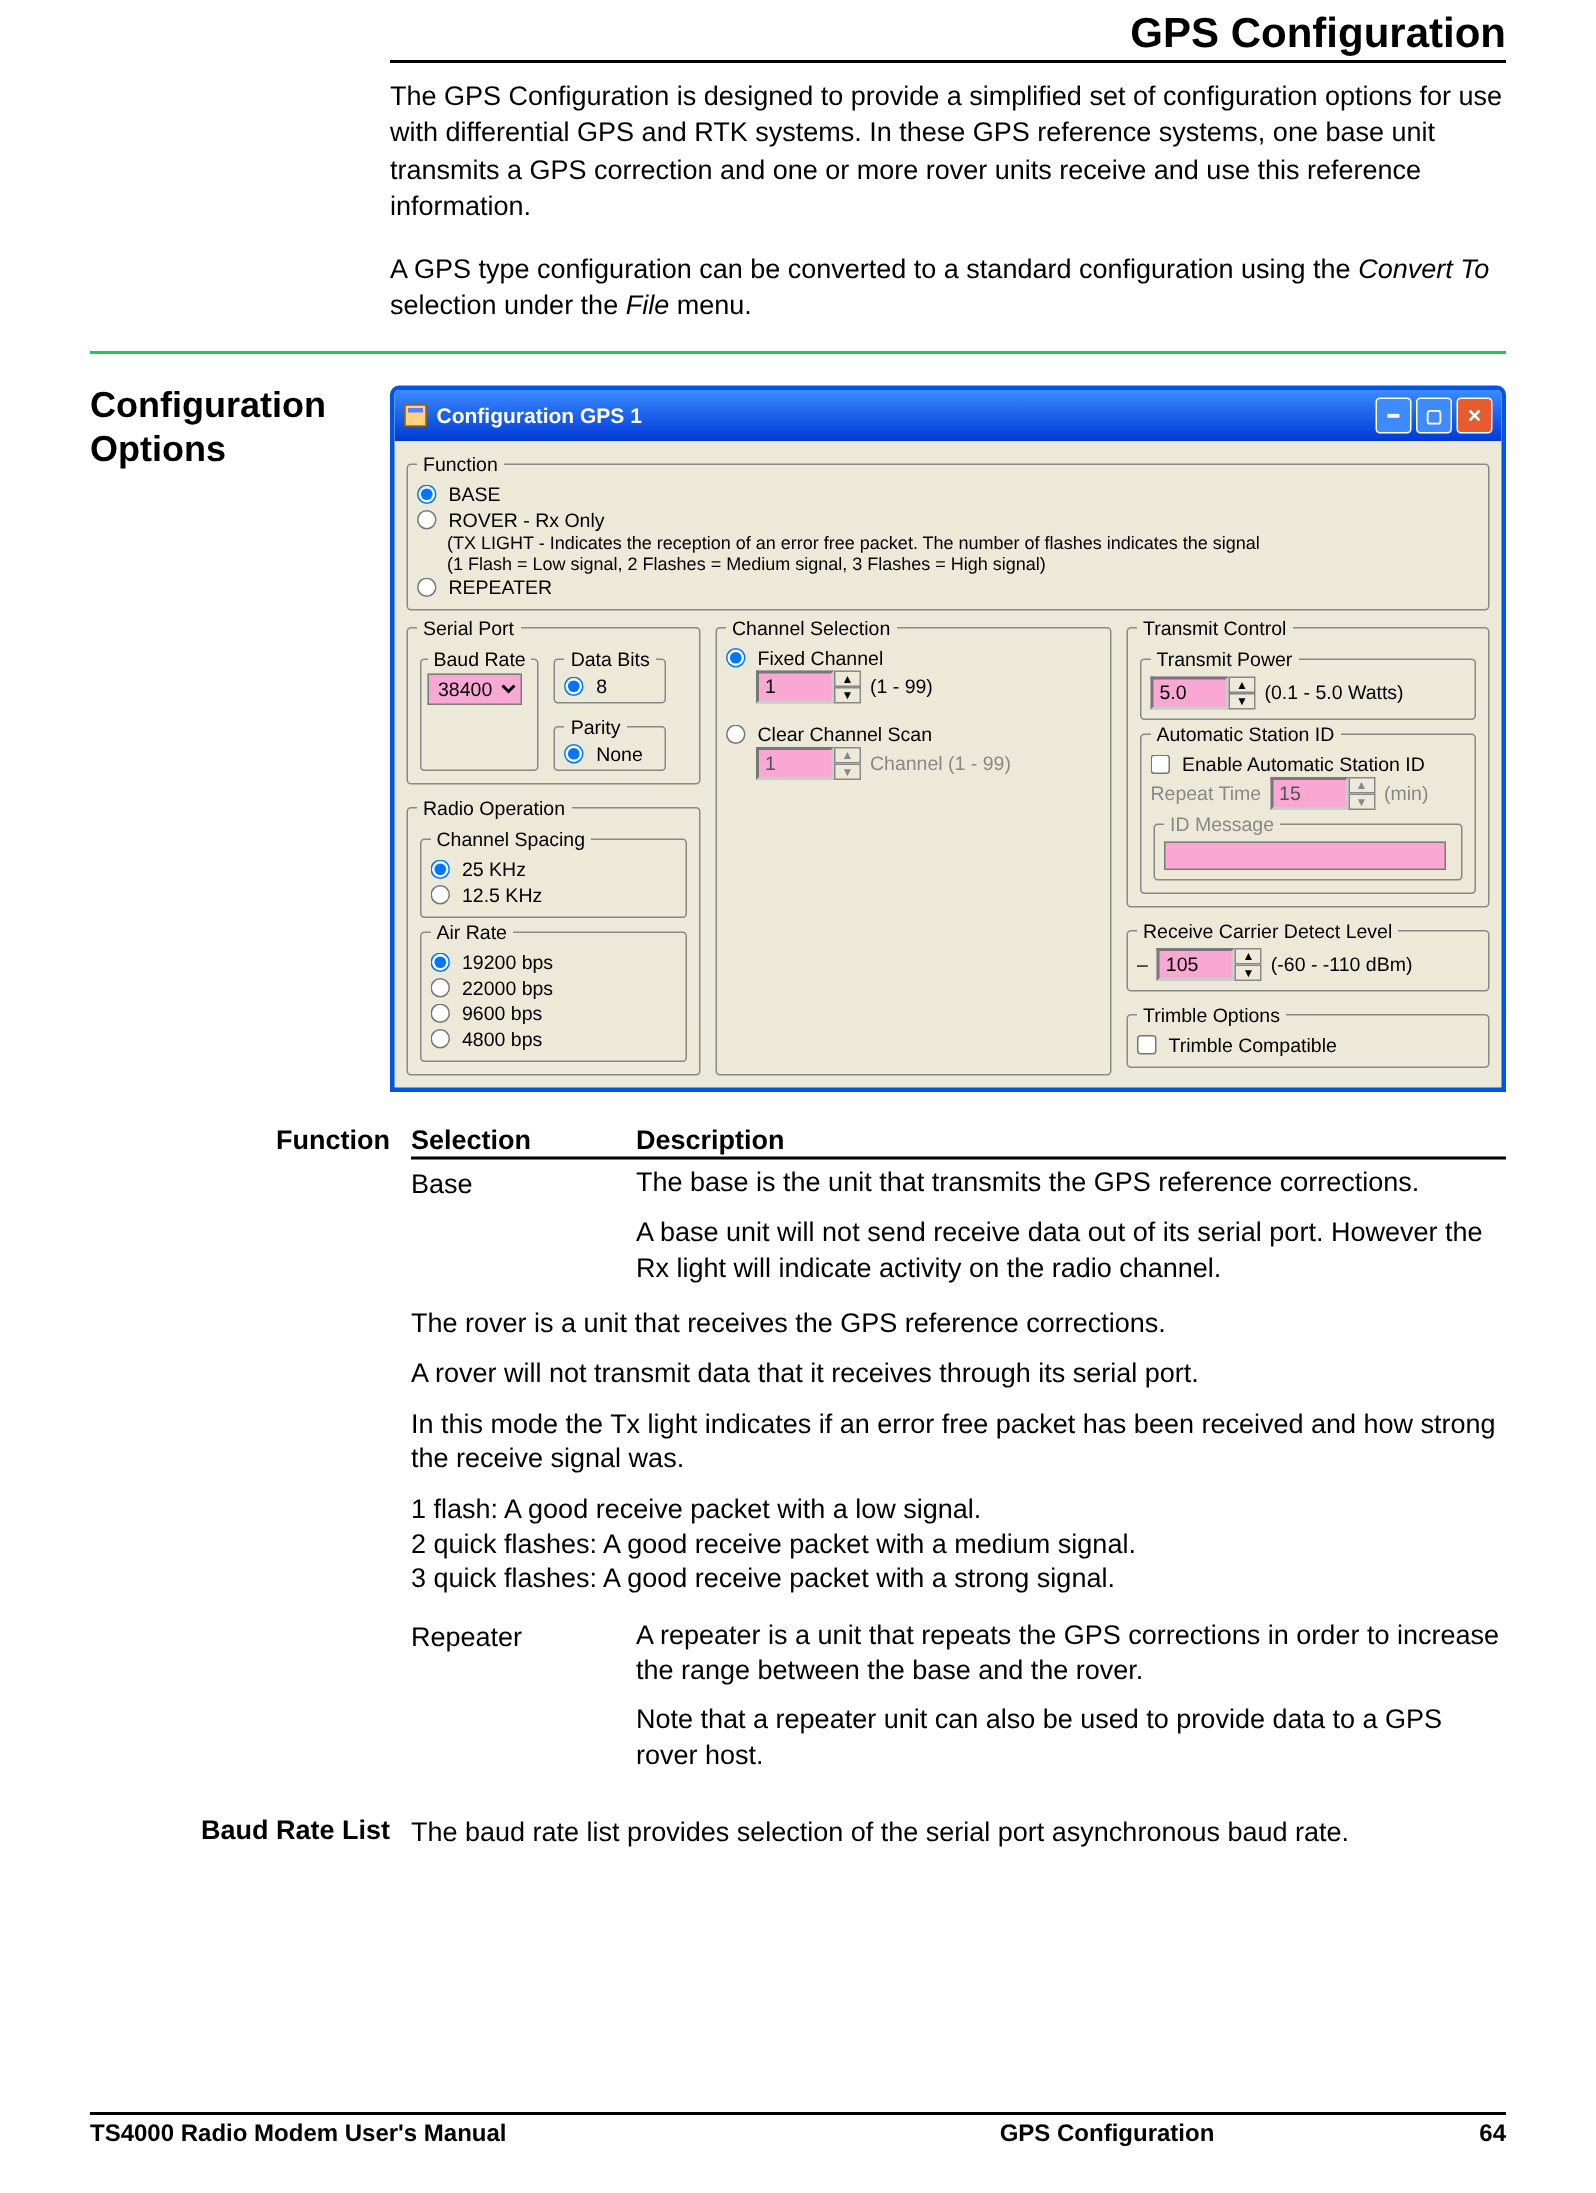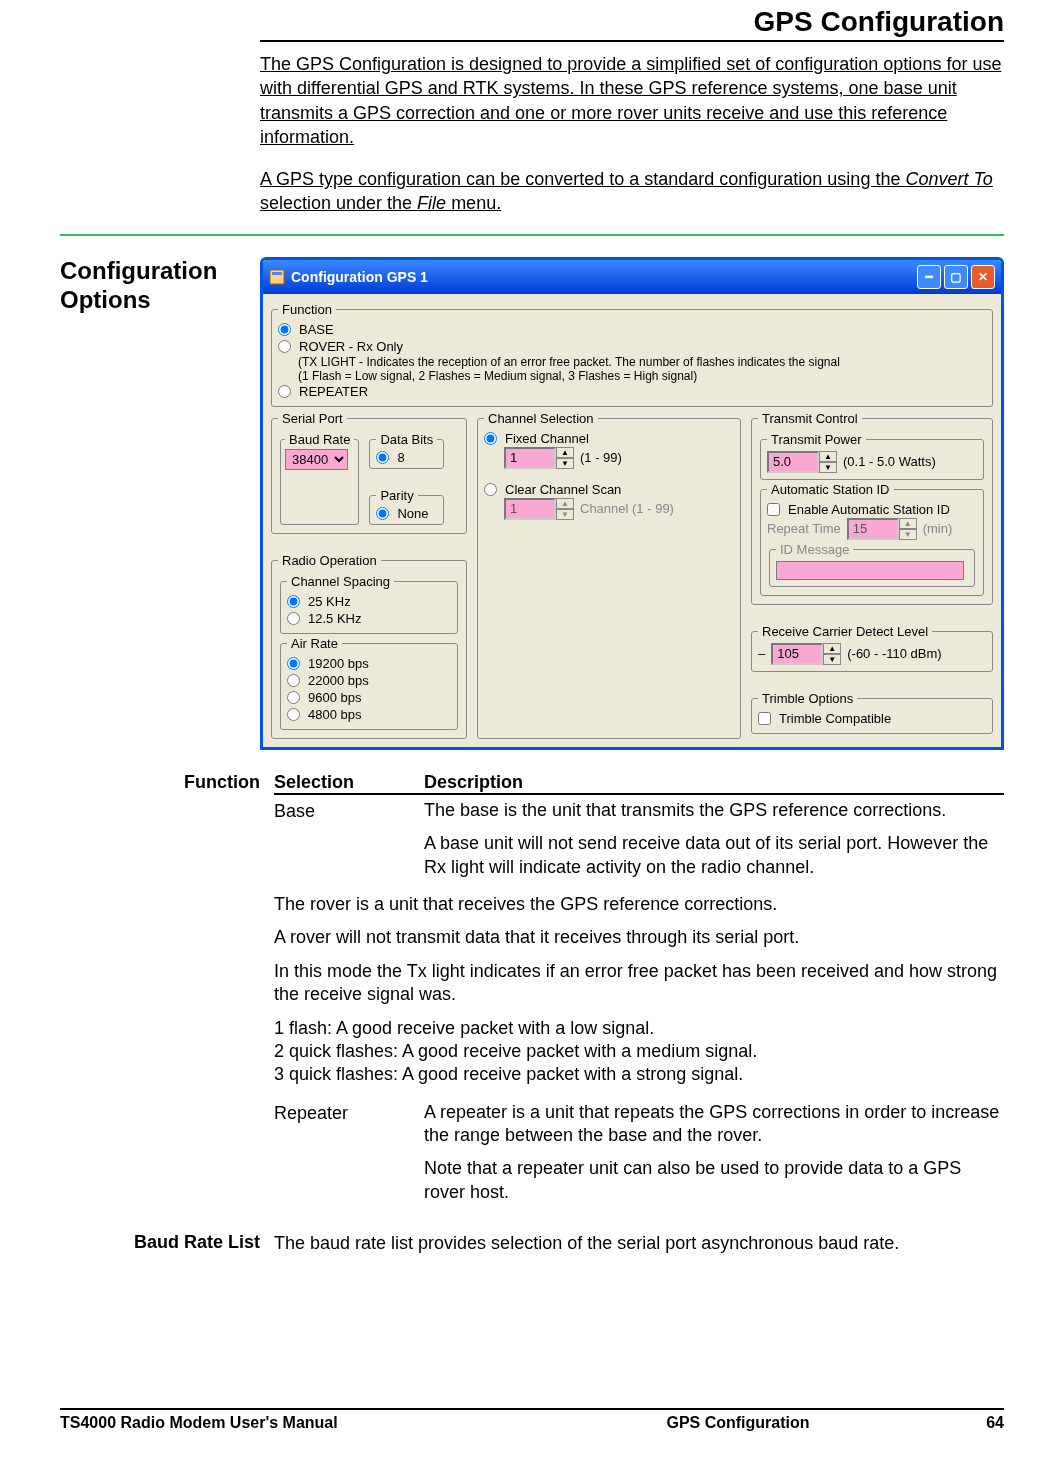--- a/index.html
+++ b/index.html
@@ -1,39 +1,39 @@
 <!DOCTYPE html>
 <html><head>
 <meta charset="utf-8">
 <style>
   body { margin:0; padding:0; font-family: Arial, Helvetica, sans-serif; background:#fff; color:#000; }
   .page { width:1064px; height:1462px; margin:0 auto; position:relative; box-sizing:border-box; padding:0 60px; }
   .title-block { text-align:right; font-size:28px; font-weight:bold; border-bottom:2px solid #000; padding-top:6px; padding-bottom:2px; margin-left:200px;}
   .intro { margin-left:200px; font-size:18px; line-height:1.35; padding-top:10px; }
-  .intro p { margin:0 0 18px 0;text-decoration:underline; }
+  .intro p { margin:0 0 18px 0; }
   em { font-style:italic; }
   .section-wrap { border-top:2px solid #22c55e; margin-top:8px; padding-top:21px; display:flex; }
   .side-col { width:200px; font-size:24px; font-weight:bold; line-height:1.2; flex-shrink:0; }
   .main-col { flex:1; }
 
   
   .xpwin { border:3px solid #0055e5; border-radius:6px 6px 0 0; overflow:hidden; font-family: Tahoma, Arial, sans-serif; font-size:13px; background:#ece9d8; }
   .xptitle { background:linear-gradient(180deg,#3a8bff,#0039d6); color:#fff; padding:5px 6px; display:flex; align-items:center; }
   .xpicon { width:16px; height:16px; margin-right:6px; display:inline-block; }
   .xptitle-text { flex:1; font-weight:bold; font-size:14px; }
   .winbtn { width:22px; height:22px; margin-left:3px; display:flex; align-items:center; justify-content:center; font-size:12px; font-weight:bold; border-radius:3px;}
   .winbtn.min,.winbtn.max{ background:#3d8bff; border:1px solid #fff; color:#fff;}
   .winbtn.close{ background:#e75b2d; border:1px solid #fff; color:#fff;}
   .xpbody { padding:6px; }
   fieldset { border:1px solid #888; border-radius:3px; margin:2px; padding:4px 6px 6px 6px; background:#ece9d8; }
   legend { font-size:13px; padding:0 4px; }
   .radiorow, .chkrow { display:flex; align-items:center; gap:4px; font-size:13px; padding:1px 0; }
   .indent { padding-left:20px; font-size:12px; }
   .cols { display:flex; gap:6px; }
-  .stack { display:flex; flex-direction:column; gap:15px; }
+  .stack { display:flex; flex-direction:column; gap:4px; }
   .inline { display:flex; align-items:center; gap:6px; }
   select, input[type=text] { font-size:13px; background:#f9a8d4; border:1px solid #7a7a7a; padding:1px 2px; }
   .spinner { display:inline-flex; align-items:stretch; height:22px; }
   .spinner input { width:40px; border:2px inset #ccc; padding:1px 4px; font-size:13px; }
   .spinner .spinbtns { display:flex; flex-direction:column; }
   .spinner .spinbtns div { width:16px; flex:1; background:#ece9d8; border:1px solid #888; font-size:8px; line-height:9px; text-align:center; cursor:pointer; }
   .listbox { width:100px; height:110px; background:#fff; border:2px inset #ccc; }
   .xpbtn { background:#ece9d8; border:1px solid #888; border-radius:3px; padding:2px 14px; font-size:13px; color:#777; }
   .disabled { color:#888; }
   input[type=radio],input[type=checkbox]{ margin:0 4px 0 0; }

